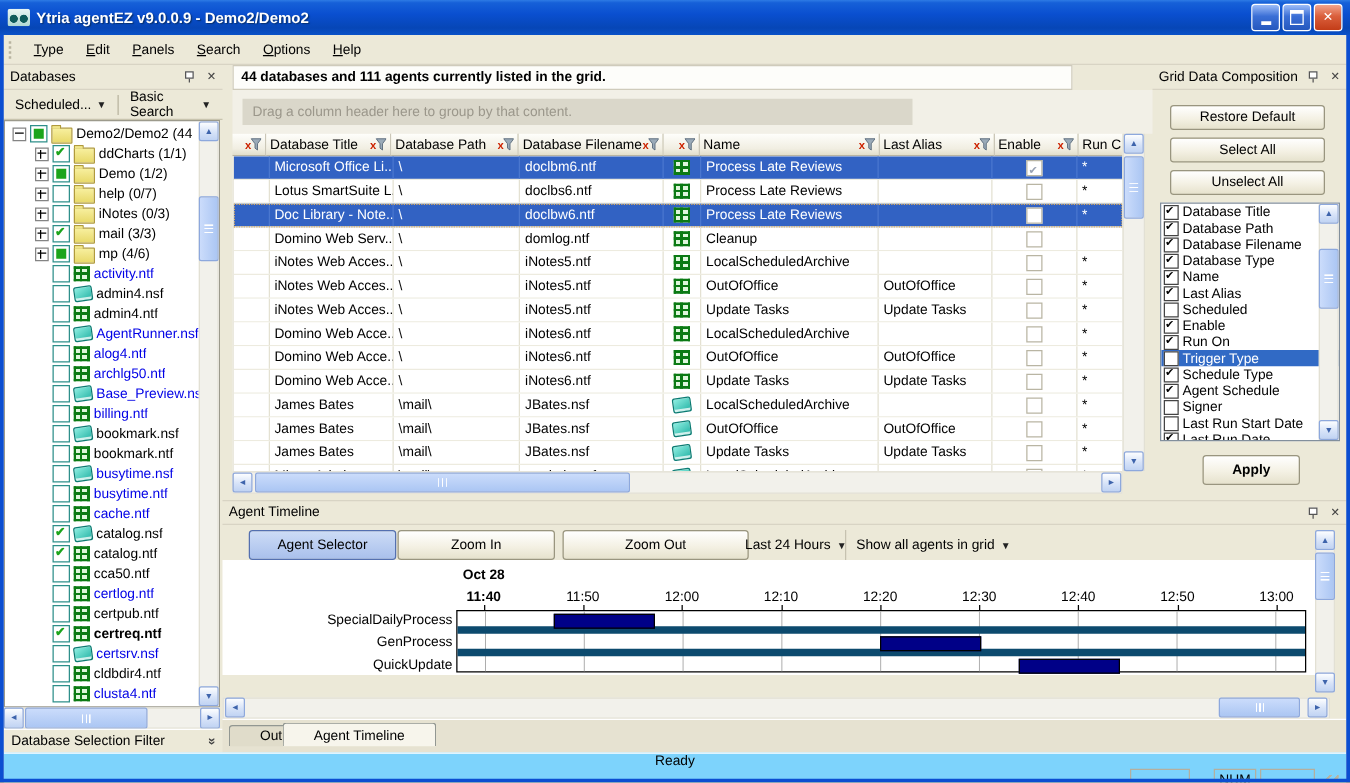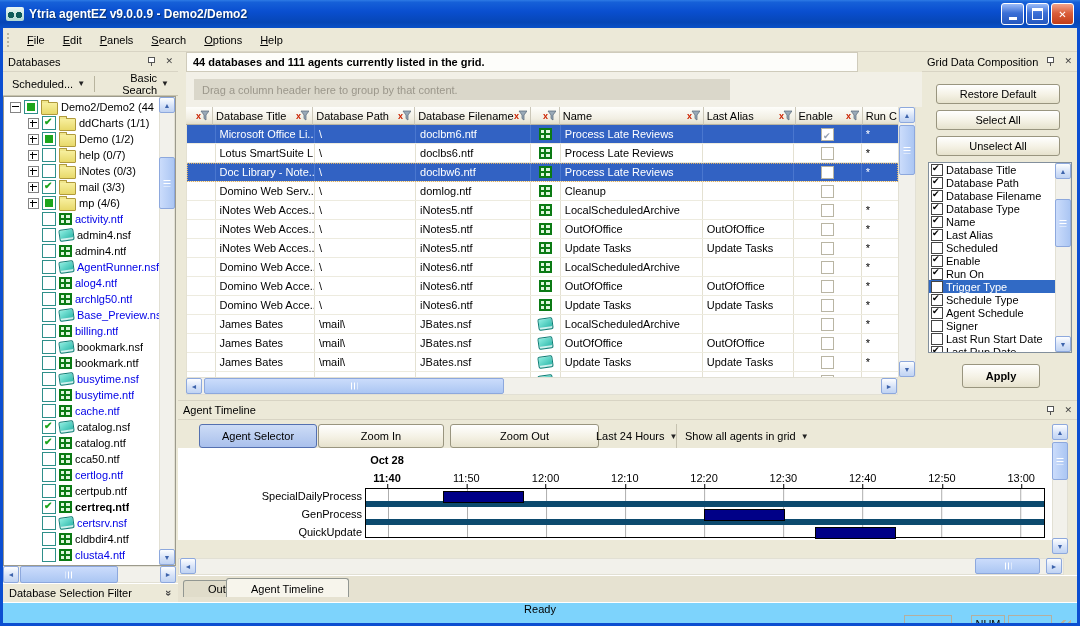--- a/index.html
+++ b/index.html
@@ -71,21 +71,21 @@
   .sthumb{background:linear-gradient(90deg,#CBDCFB,#ABC6F3);border:1px solid #8DA8DD;border-radius:2px;position:relative;}
   .sthumb.h{background:linear-gradient(180deg,#CBDCFB,#ABC6F3);}
   .sthumb::after{content:'';position:absolute;left:50%;top:50%;transform:translate(-50%,-50%);
      width:7px;height:7px;background:repeating-linear-gradient(180deg,#fff 0 1px,rgba(0,0,0,0) 1px 3px);}
   .sthumb.h::after{background:repeating-linear-gradient(90deg,#fff 0 1px,rgba(0,0,0,0) 1px 3px);}
 
   
   .lp-hdr{left:3px;top:52px;width:175px;height:20px;}
   .lp-tools{left:3px;top:72px;width:175px;height:24px;background:#ECE9D8;border-bottom:1px solid #C8C4AE;
             display:flex;align-items:center;padding:0 3px;}
-  .tbtn{padding:2px 6px;display:flex;align-items:center;gap:4px;text-align:right;}
+  .tbtn{padding:2px 6px;display:flex;align-items:center;gap:4px;}
   .tsep{width:1px;height:16px;background:#B8B49E;margin:0 3px;}
   .caret{font-size:8px;color:#222;}
   .treebox{left:3px;top:96px;width:173px;height:470px;background:#fff;border:1px solid #9C9A8C;overflow:hidden;}
   .tree{position:absolute;left:0;top:2px;width:155px;}
   .titem{display:flex;align-items:center;height:16px;padding-left:24px;gap:3px;white-space:nowrap;}
   .titem.root{padding-left:6px;}
   .texp{width:9px;height:9px;border:1px solid #848484;background:#fff;position:relative;flex:none;visibility:hidden;}
   .texp.plus,.texp.minus{visibility:visible;}
   .texp.plus::before,.texp.minus::before{content:'';position:absolute;left:1px;right:1px;top:3px;height:1px;background:#000;}
   .texp.plus::after{content:'';position:absolute;top:1px;bottom:1px;left:3px;width:1px;background:#000;}
@@ -179,21 +179,21 @@
         </span>
       <span class="wbtn mx">
           <span class="glyph-max"></span>
         </span>
       <span class="wbtn cl">✕</span>
     </span>
   </div>
 
   <div class="abs menubar">
     <span class="grip"></span>
-    <span class="mi">File</span>
+    <span class="mi">Type</span>
     <span class="mi">Edit</span>
     <span class="mi">Panels</span>
     <span class="mi">Search</span>
     <span class="mi">Options</span>
     <span class="mi">Help</span>
   </div>
 
   <div class="abs phdr lp-hdr">
     <span class="t">Databases</span>
     <span class="pin"></span>

